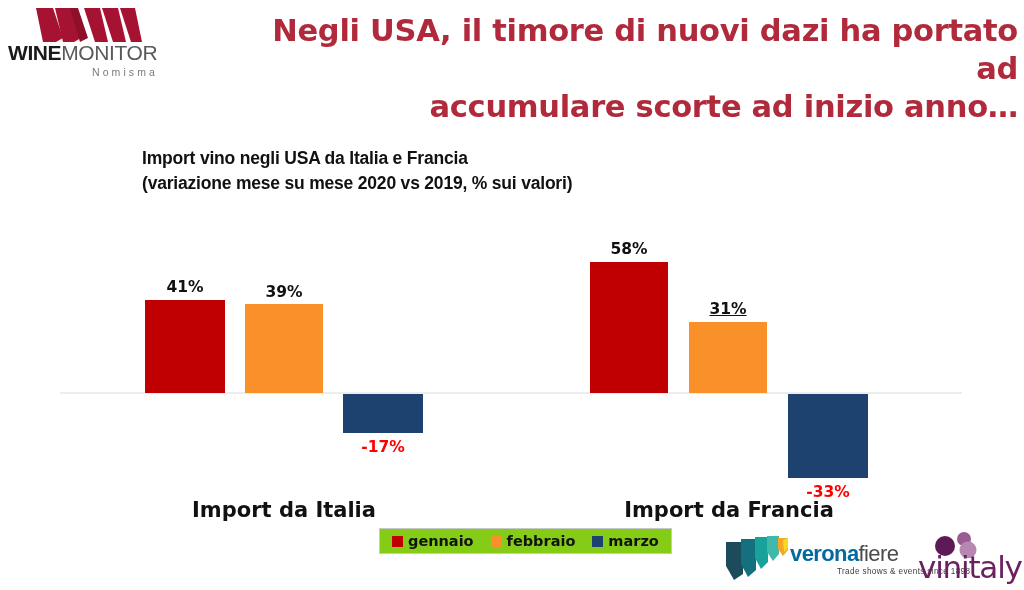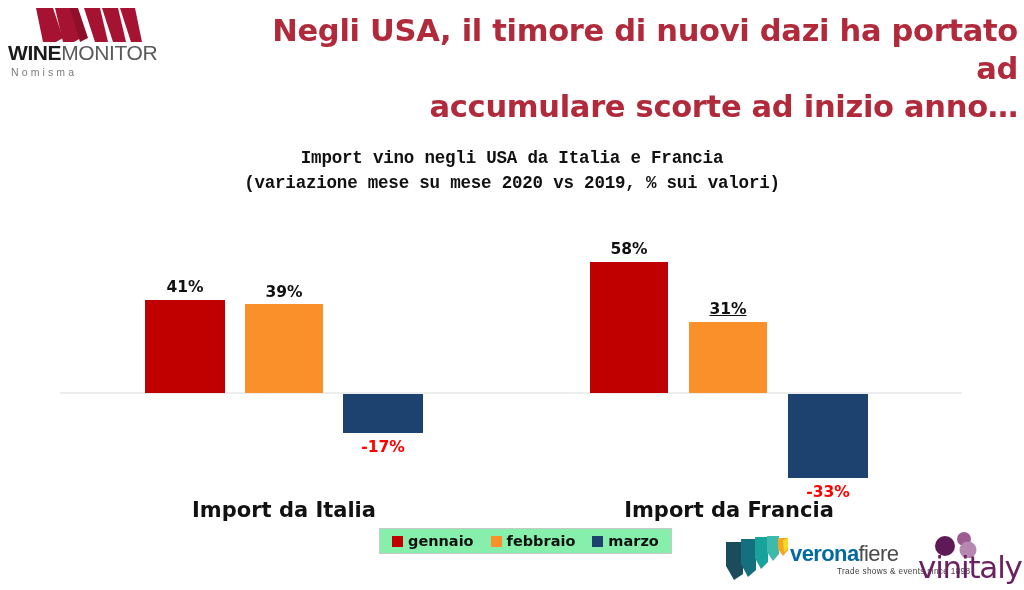--- a/index.html
+++ b/index.html
@@ -16,39 +16,39 @@
   #wm-mark { position: absolute; left: 28px; top: 2px; width: 106px; height: 34px; }
   #wm-wordmark {
     position: absolute; left: 0; top: 36px; width: 150px;
     text-align: left; white-space: nowrap;
     font-size: 21px; line-height: 22px; letter-spacing: -0.4px;
   }
   .wm-wine { font-weight: bold; color: #1a1a1a; }
   .wm-monitor { font-weight: normal; color: #5a5a5a; }
   #wm-sub {
     position: absolute; left: 0; top: 60px; width: 150px;
-    text-align: left; font-size: 10.5px; color: #7a7a7a;
+    text-align: right; font-size: 10.5px; color: #7a7a7a;
     letter-spacing: 3.1px; text-indent: 3.1px;
   }
 
   
   #headline {
     position: absolute; left: 270px; top: 12px; width: 748px;
     text-align: right;
     font-family: "DejaVu Sans", sans-serif;
     font-weight: bold; font-size: 30.5px; line-height: 38px;
     color: #B02A3C; letter-spacing: -0.3px;
   }
 
   
   #chart-title {
     position: absolute; left: 142px; top: 146px; width: 740px;
-    text-align: center; font-weight: bold;
+    text-align: left; font-weight: bold;
     font-size: 17.5px; line-height: 25px; color: #111;
-    font-family: Liberation Mono, monospace; letter-spacing: -0.2px;
+    font-family: Liberation Sans, sans-serif; letter-spacing: -0.2px;
   }
 
   
   #plot { position: absolute; left: 0; top: 0; width: 1024px; height: 590px; }
   #zero-line {
     position: absolute; left: 60px; top: 392px; width: 902px; height: 2px;
     background: #eceded;
   }
   .bar { position: absolute; }
   .bar.red    { background: #C00000; }
@@ -67,21 +67,21 @@
     position: absolute; text-align: center;
     font-family: "DejaVu Sans", sans-serif;
     font-weight: bold; font-size: 21px; color: #111;
     white-space: nowrap;
   }
 
   
   #legend {
     position: absolute; left: 379px; top: 528px;
     height: 26px; padding: 0 12px;
-    border: 1px solid #c8c8c8; background: #86efac;
+    border: 1px solid #c8c8c8; background: #84cc16;
     display: flex; align-items: center; gap: 17px;
   }
   .leg-item { display: flex; align-items: center; gap: 5px; }
   .leg-swatch { width: 11px; height: 11px; display: block; }
   .leg-text {
     font-family: "DejaVu Sans", sans-serif;
     font-weight: bold; font-size: 14.5px; color: #111; white-space: nowrap;
   }
 
   

